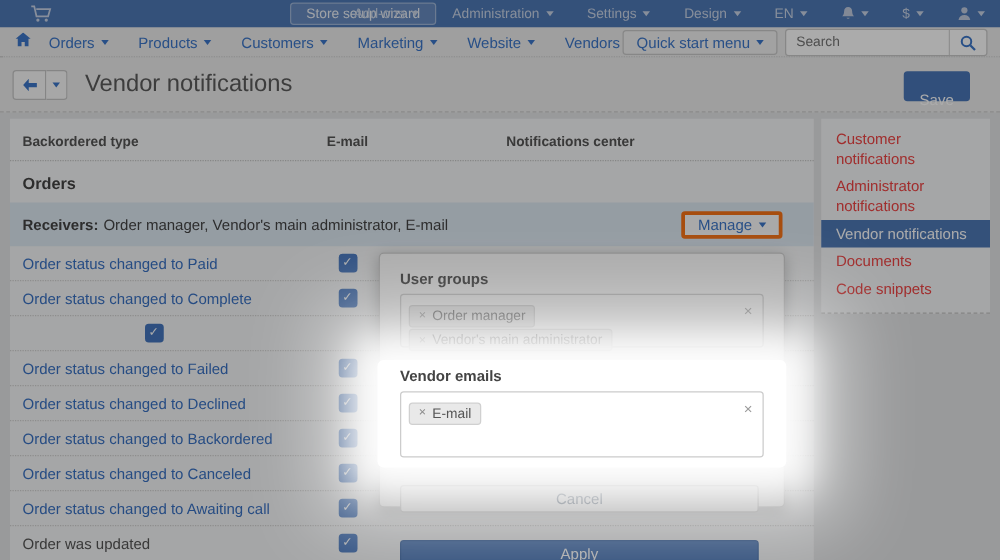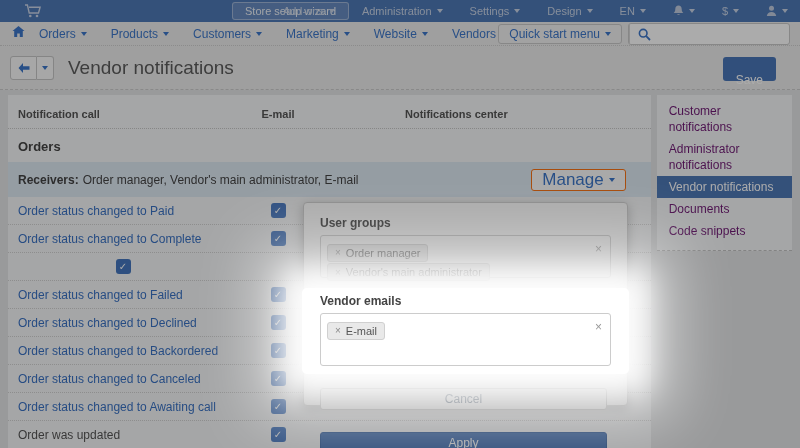--- a/index.html
+++ b/index.html
@@ -53,34 +53,34 @@
   .thead .c1 { padding-left:10px; }
   .thead .c2 { text-align:center; }
   .thead .c3 { padding-left:87px; }
 
   .section-h { font-size:13px; font-weight:bold; color:#444; padding:10px 0 8px 10px; }
 
   .receivers { background:#dfeaf4; height:35px; display:flex; align-items:center; padding:0 25px 0 10px; font-size:12px; color:#444; }
   .receivers .lbl { font-weight:bold; }
   .receivers .val { margin-left:4px; }
   .manage-btn { margin-left:auto; height:22px; line-height:20px; padding:0 10px; background:#fdfdfd;
-    border:1px solid #f97316; border-radius:3px; color:#3d77c9; font-size:17px; display:flex; align-items:center; }
+    border:3px solid #f97316; border-radius:3px; color:#3d77c9; font-size:12px; display:flex; align-items:center; }
 
   .trow { display:grid; grid-template-columns:230px 80px 1fr; align-items:center; height:28px;
     border-bottom:1px dotted #d2d2d2; font-size:12px; }
   .row-label { color:#3a72c4; padding-left:10px; text-decoration:none; cursor:pointer; white-space:nowrap; }
   .trow.plain .row-label { color:#555; cursor:default; }
   .cbwrap { display:flex; justify-content:center; }
   .cb { width:15px; height:15px; background:#4577bf; border-radius:3px; color:#fff; font-size:10px;
     line-height:15px; text-align:center; display:inline-block; }
   .dash { padding-left:90px; color:#777; }
 
   
   .sidebar { width:136px; background:#f7f8f9; padding:5px 0 8px; border-bottom:1px dashed #c4c4c4; font-size:12px; }
-  .side-item { padding:3px 12px; color:#701a75; line-height:16px; cursor:pointer; }
+  .side-item { padding:3px 12px; color:#ef4444; line-height:16px; cursor:pointer; }
   .side-item.active { background:#4e79b7; color:#fff; }
 
   
   .popup { position:absolute; left:303px; top:112px; width:325px; height:204px; background:#fff;
     border:1px solid #d0d0d0; border-radius:4px; box-shadow:0 3px 12px rgba(0,0,0,.25); padding:13px 16px 10px; }
   .grp-label { font-size:12px; font-weight:bold; color:#444; margin-bottom:5px; }
   .tagbox { position:relative; border:1px solid #ccc; border-radius:3px; background:#fff; padding:6px; }
   .tagbox.h1 { height:43px; }
   .tagbox.h2 { height:53px; }
   .tag { display:inline-flex; align-items:center; gap:5px; background:#e9e9e9; border:1px solid #d0d0d0;
@@ -188,20 +188,21 @@
       <span class="nav-item">
           <span>Vendors</span>
           <span class="ct"></span>
         </span>
     </div>
     <div class="quick-btn">
         <span>Quick start menu</span>
         <span class="ct"></span>
       </div>
     <div class="searchbox">
+      <input placeholder="Search" style="">
       <span class="search-btn">
         <svg width="13" height="13" viewBox="0 0 13 13">
             <circle cx="5.2" cy="5.2" r="3.8" fill="none" stroke="#3d77c9" stroke-width="1.6"></circle>
             <line x1="8.2" y1="8.2" x2="12" y2="12" stroke="#3d77c9" stroke-width="1.8"></line>
           </svg>
       </span>
     </div>
   </div>
 
   <div class="titlebar">
@@ -216,21 +217,21 @@
         </span>
     </div>
     <div class="page-title">Vendor notifications</div>
     <button class="save-btn">Save</button>
   </div>
 
   <div class="page">
 
     <div class="main-panel">
       <div class="thead">
-        <span class="c1">Notification call</span>
+        <span class="c1">Backordered type</span>
         <span class="c2">E-mail</span>
         <span class="c3">Notifications center</span>
       </div>
 
       <div class="section-h">Orders</div>
 
       <div class="receivers">
         <span class="lbl">Receivers:</span>
         <span class="val">Order manager, Vendor's main administrator, E-mail</span>
         <span class="manage-btn">

